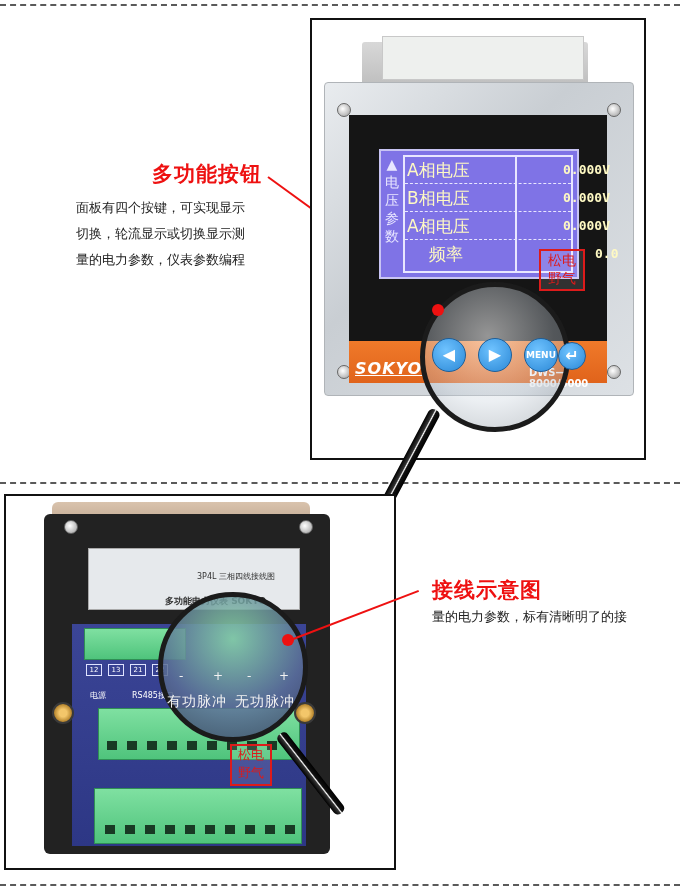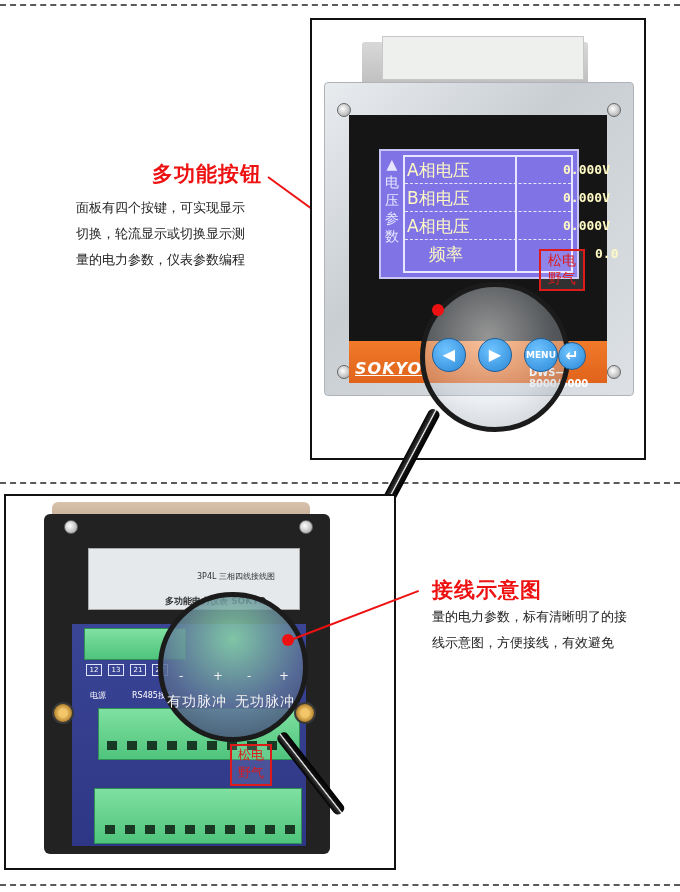--- a/index.html
+++ b/index.html
@@ -183,14 +183,13 @@
     <span>野</span><span>气</span>
   </div>
   <div class="handle" style="left:268px; top:238px; width:12px; height:100px; transform:rotate(-38deg);"></div>
   <div class="pointer-dot" style="left:276px; top:138px;"></div>
 </div>
 
 <div class="pointer-line" style="left:288px; top:640px; width:140px; transform:rotate(-21deg);"></div>
 <div class="red-title" style="left:432px; top:576px;">接线示意图</div>
 <div class="desc" style="left:432px; top:604px;">
   <div>量的电力参数，标有清晰明了的接</div>
-  <div>线示意图，方便接线，有效避免</div>
 </div>
 
 </body></html>

